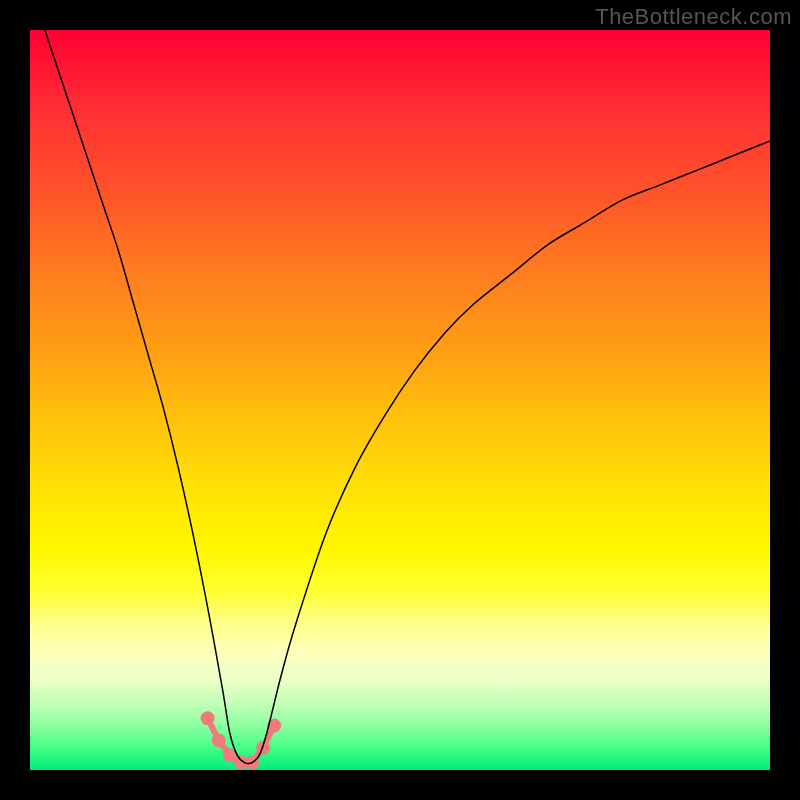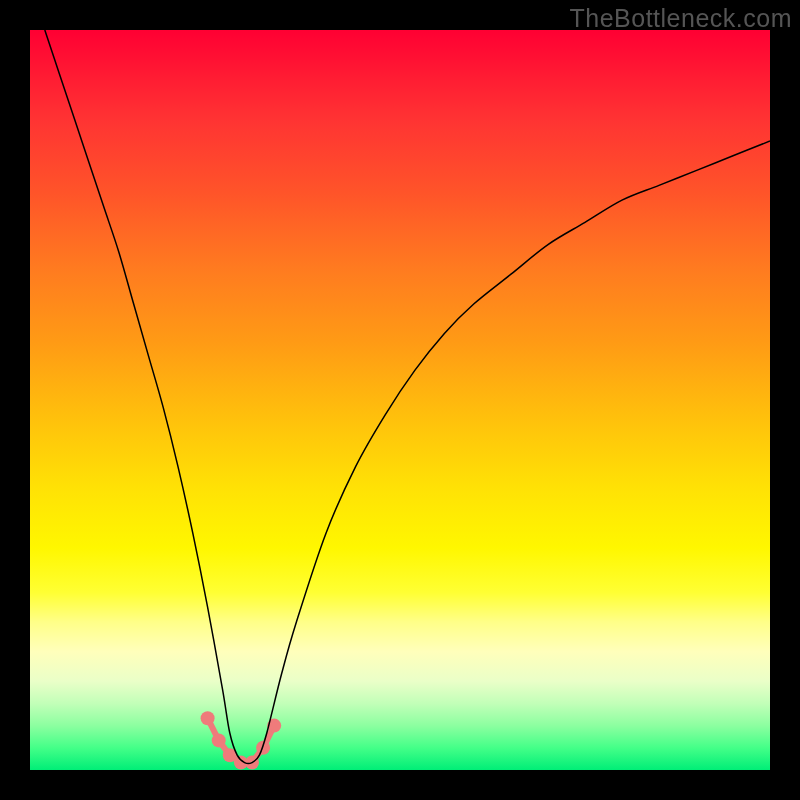--- a/index.html
+++ b/index.html
@@ -44,21 +44,21 @@
       #8cffa0 94%,
       #44ff88 97%,
       #00ee77 100%
     );
   }
   .attribution {
     position: absolute;
     top: 4px;
     right: 8px;
     color: #555;
-    font-size: 25px;
+    font-size: 22px;
     font-weight: 500;
     letter-spacing: 0.5px;
   }
   svg.curve {
     position: absolute;
     left: 0;
     top: 0;
     width: 740px;
     height: 740px;
   }

